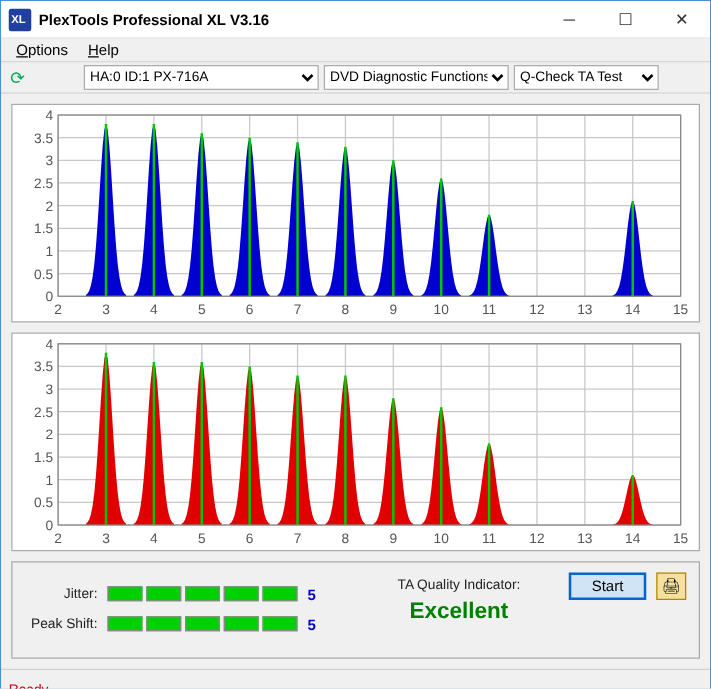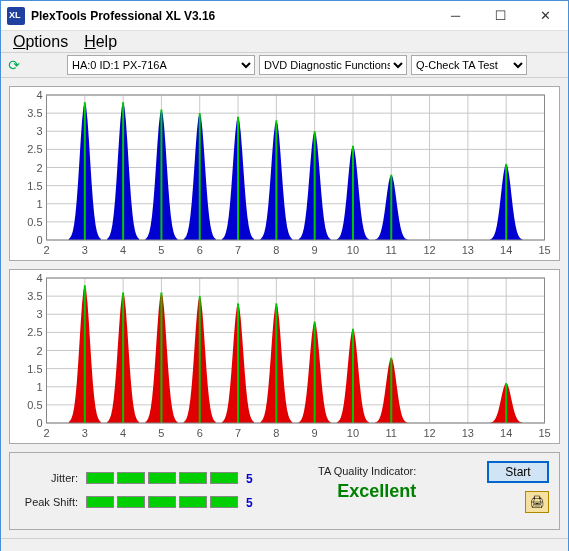--- a/index.html
+++ b/index.html
@@ -4,21 +4,21 @@
 <style>
 * { box-sizing: border-box; margin: 0; padding: 0; font-family: "Segoe UI", Tahoma, sans-serif; }
 body { background: #fff; width: 569px; height: 551px; overflow: hidden; }
 .window { width: 569px; height: 551px; border: 1px solid #4a90d6; display: flex; flex-direction: column; }
 .titlebar { background: #fff; height: 30px; display: flex; align-items: center; border-bottom: 1px solid #e0e0e0; }
 .titlebar .icon { width: 18px; height: 18px; background: #2040a0; margin: 0 6px; position: relative; border-radius: 2px; }
 .titlebar .icon::after { content: "XL"; color: #fff; font-size: 9px; font-weight: bold; position: absolute; top: 3px; left: 2px; }
 .titlebar .title { flex: 1; font-size: 12px; color: #000; font-weight: bold; }
 .titlebar .winbtns { display: flex; }
 .titlebar .winbtn { width: 45px; height: 29px; display: flex; align-items: center; justify-content: center; font-size: 13px; color: #333; cursor: pointer; }
-.menubar { height: 22px; background: #f0f0f0; display: flex; align-items: center; padding: 0 4px; font-size: 16px; border-bottom: 1px solid #d0d0d0; }
+.menubar { height: 22px; background: #f0f0f0; display: flex; align-items: center; padding: 0 4px; font-size: 12px; border-bottom: 1px solid #d0d0d0; }
 .menubar .menuitem { padding: 2px 8px; cursor: pointer; }
 .menubar .menuitem u { text-decoration: underline; }
 .toolbar { height: 26px; background: #f0f0f0; display: flex; align-items: center; padding: 2px 4px; gap: 4px; border-bottom: 1px solid #d0d0d0; }
 .toolbar .refresh { width: 18px; height: 18px; display: flex; align-items: center; justify-content: center; color: #0a5; font-size: 14px; cursor: pointer; }
 .toolbar select { font-size: 11px; height: 20px; background: #fff; border: 1px solid #aaa; }
 .toolbar .sel-drive { width: 188px; margin-left: 40px; }
 .toolbar .sel-func { width: 148px; }
 .toolbar .sel-test { width: 116px; }
 .content { flex: 1; background: #f0f0f0; padding: 8px; display: flex; flex-direction: column; gap: 8px; }
 .chart-wrap { background: #fff; border: 1px solid #aaa; height: 175px; position: relative; }
@@ -28,22 +28,22 @@
 .chart-svg .peak { stroke: #00c800; stroke-width: 2; }
 .bottom-box { background: #f0f0f0; border: 1px solid #aaa; height: 78px; display: flex; align-items: center; padding: 6px 10px; position: relative; }
 .metrics { display: flex; flex-direction: column; gap: 10px; }
 .metric-row { display: flex; gap: 8px; }
 .metric-row .lbl { width: 58px; font-size: 11px; text-align: right; color: #222; }
 .bars5 { display: flex; gap: 3px; }
 .bars5 .bar { width: 28px; height: 12px; background: #00d000; border: 1px solid #888; }
 .metric-row .val { font-size: 12px; color: #0000d0; font-weight: bold; }
 .ta-block { position: absolute; left: 308px; top: 12px; text-align: center; }
 .ta-block .lbl { font-size: 11px; color: #222; }
-.ta-block .val { font-size: 18px; color: #008000; font-weight: bold; margin-top: 4px; text-align: right; }
-.btns { position: absolute; right: 10px; top: 8px; display: flex; flex-direction: column; gap: 8px; align-items: flex-end; }
+.ta-block .val { font-size: 18px; color: #008000; font-weight: bold; margin-top: 4px; }
+.btns { position: absolute; right: 10px; top: 8px; display: flex; flex-direction: row; gap: 8px; align-items: flex-end; }
 .btns button { width: 62px; height: 22px; font-size: 12px; background: #e8e8e8; border: 1px solid #888; cursor: pointer; }
 .btns .start { border: 2px solid #0066cc; background: #d0e4f5; }
 .btns .printer { width: 24px; height: 22px; background: #f5e0a0; border: 1px solid #aa8800; display: flex; align-items: center; justify-content: center; font-size: 12px; cursor: pointer; }
 .statusbar { height: 20px; background: #f0f0f0; border-top: 1px solid #d0d0d0; display: flex; align-items: center; padding: 16px 6px; font-size: 11px; color: #c00000; }
 </style>
 </head>
 <body>
 
 <div class="window">
 

